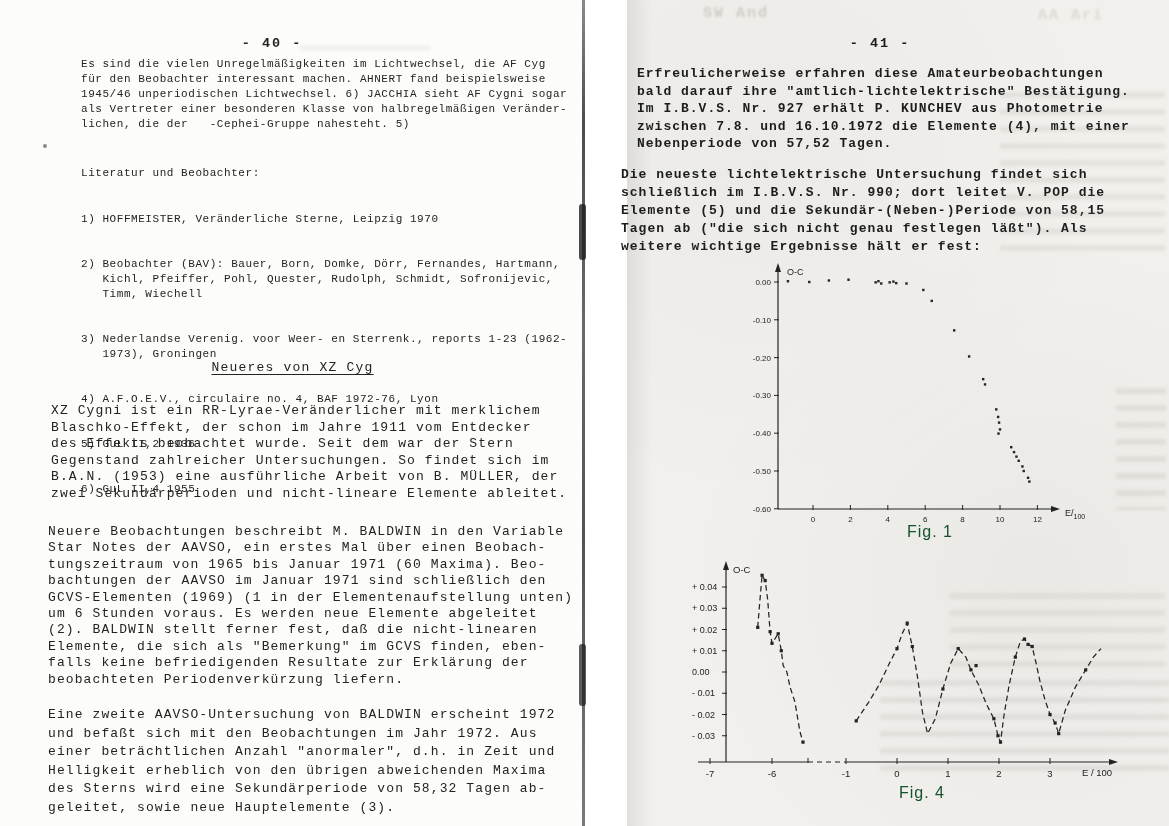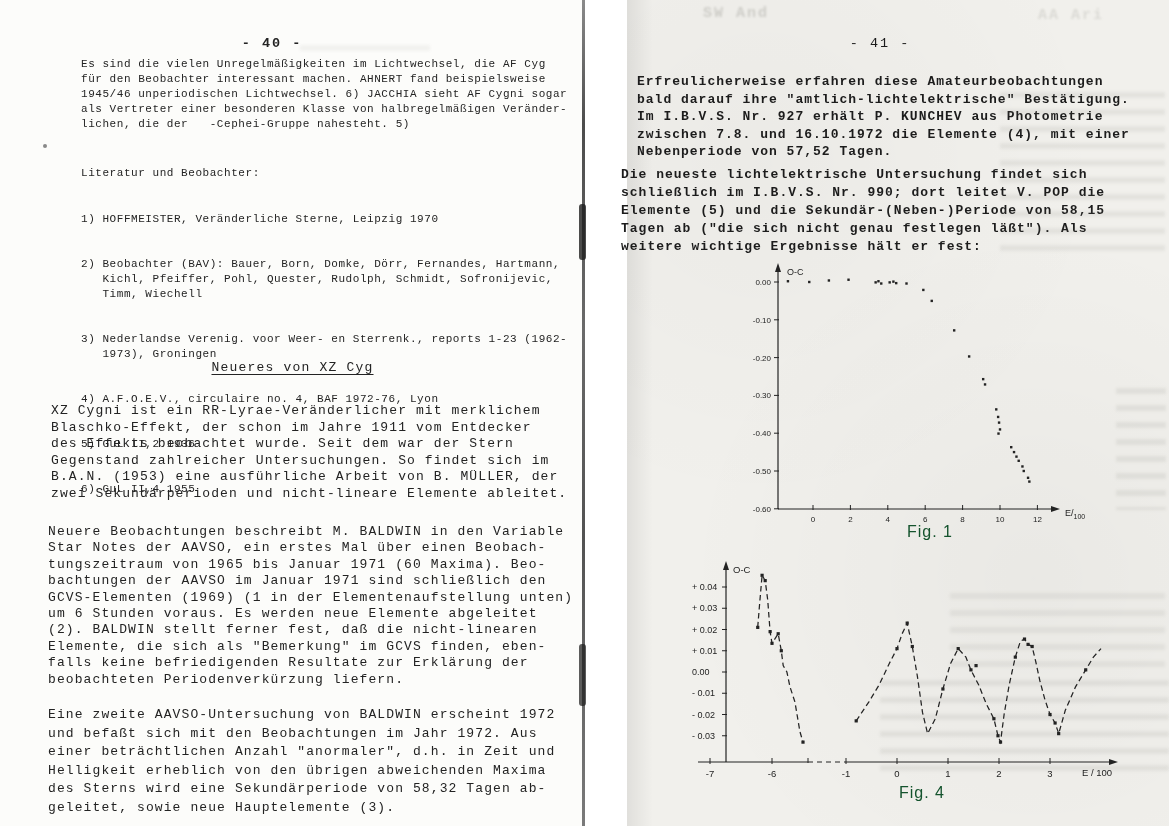--- a/index.html
+++ b/index.html
@@ -34,22 +34,22 @@
   #thanks-paragraph{left:55px;top:128px;}
   #literature-heading{left:55px;top:166px;}
   #literature-list{left:55px;top:182px;}
   #literature-list .lit-item{white-space:pre;}
   #section-heading{left:0;top:336px;width:585px;text-align:center;font-size:13px;
       letter-spacing:1.2px;text-decoration:underline;text-underline-offset:3px;}
   #xz-paragraph-1{left:51px;top:379px;line-height:16.5px;}
   #xz-paragraph-2{left:48px;top:500px;line-height:16.4px;}
   #xz-paragraph-3{left:48px;top:682px;line-height:18.6px;}
   #page-number-41{left:600px;top:36px;width:560px;text-align:center;font-size:13.5px;
-      letter-spacing:2px;font-weight:normal;color:#1c1c1c;}
-  #rp-paragraph-1{left:637px;top:65px;line-height:17.6px;margin-top:8px;}
+      letter-spacing:2px;font-weight:bold;color:#1c1c1c;}
+  #rp-paragraph-1{left:637px;top:65px;line-height:17.6px;}
   #rp-paragraph-2{left:621px;top:166px;line-height:18px;}
   
   .fig{position:absolute;z-index:3;}
   #fig1-chart{left:745px;top:260px;width:370px;height:262px;}
   #fig2-chart{left:690px;top:556px;width:479px;height:250px;}
   .fig-caption{position:absolute;z-index:3;font-family:"Liberation Sans",sans-serif;
       font-size:16px;color:#14532d;letter-spacing:1px;text-align:center;}
   #fig1-caption{left:885px;top:523px;width:90px;}
   #fig2-caption{left:877px;top:784px;width:90px;}
   

